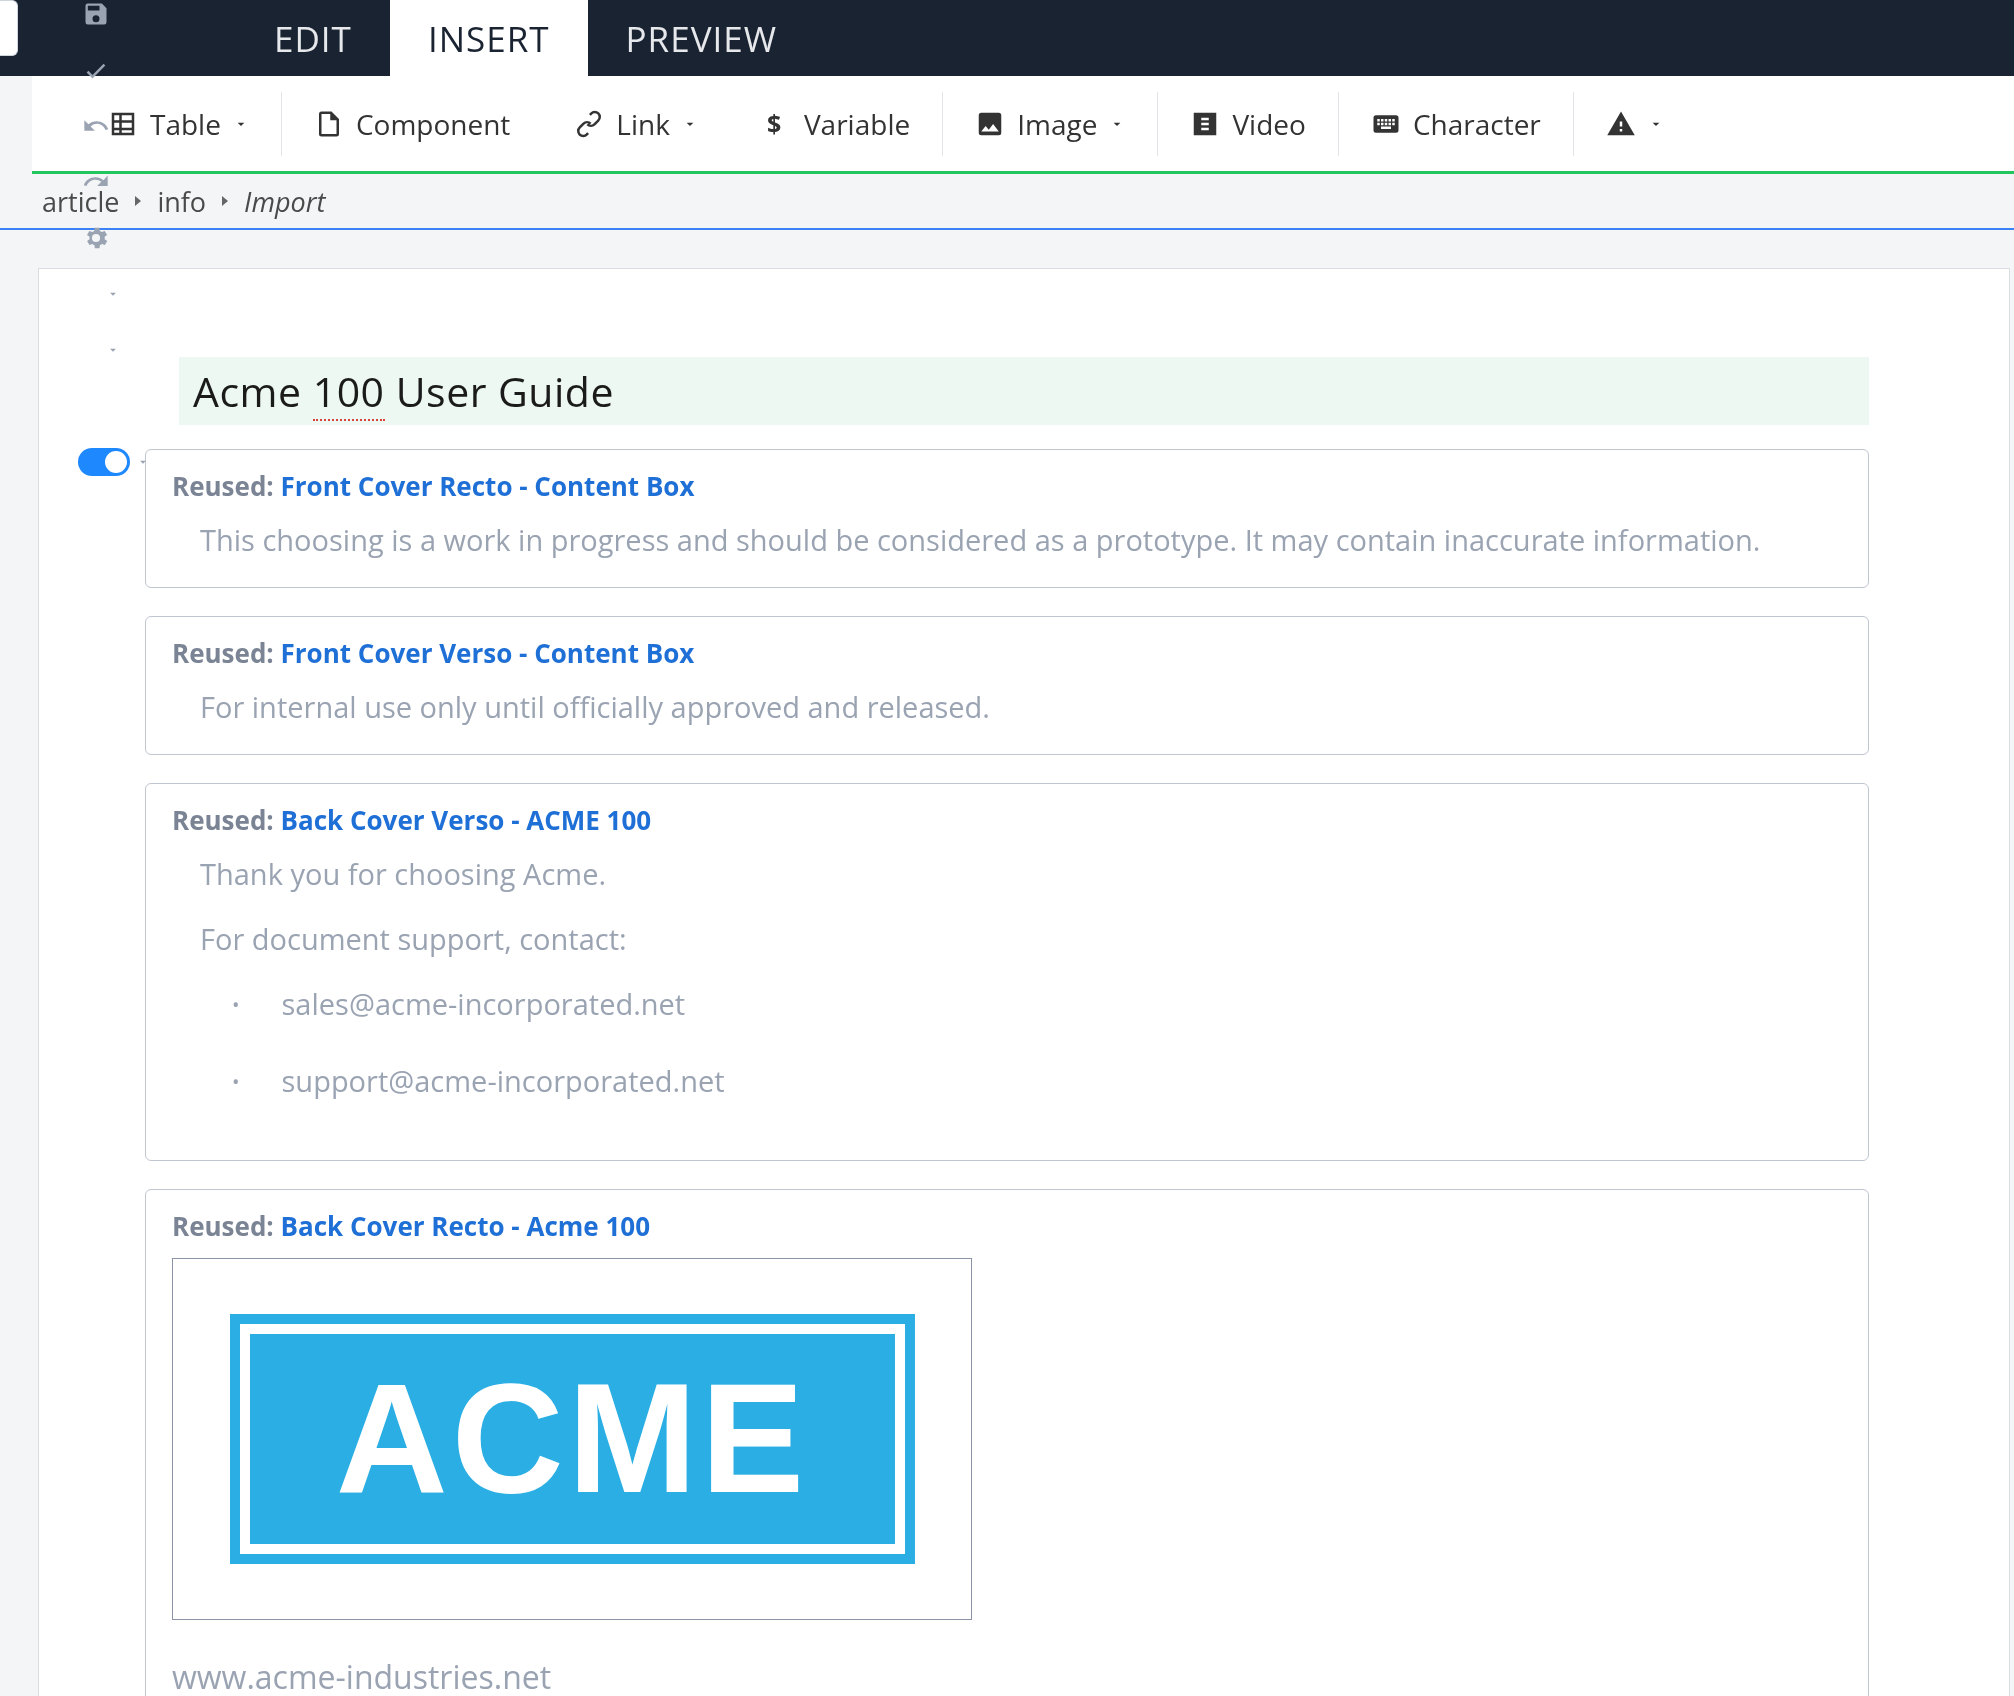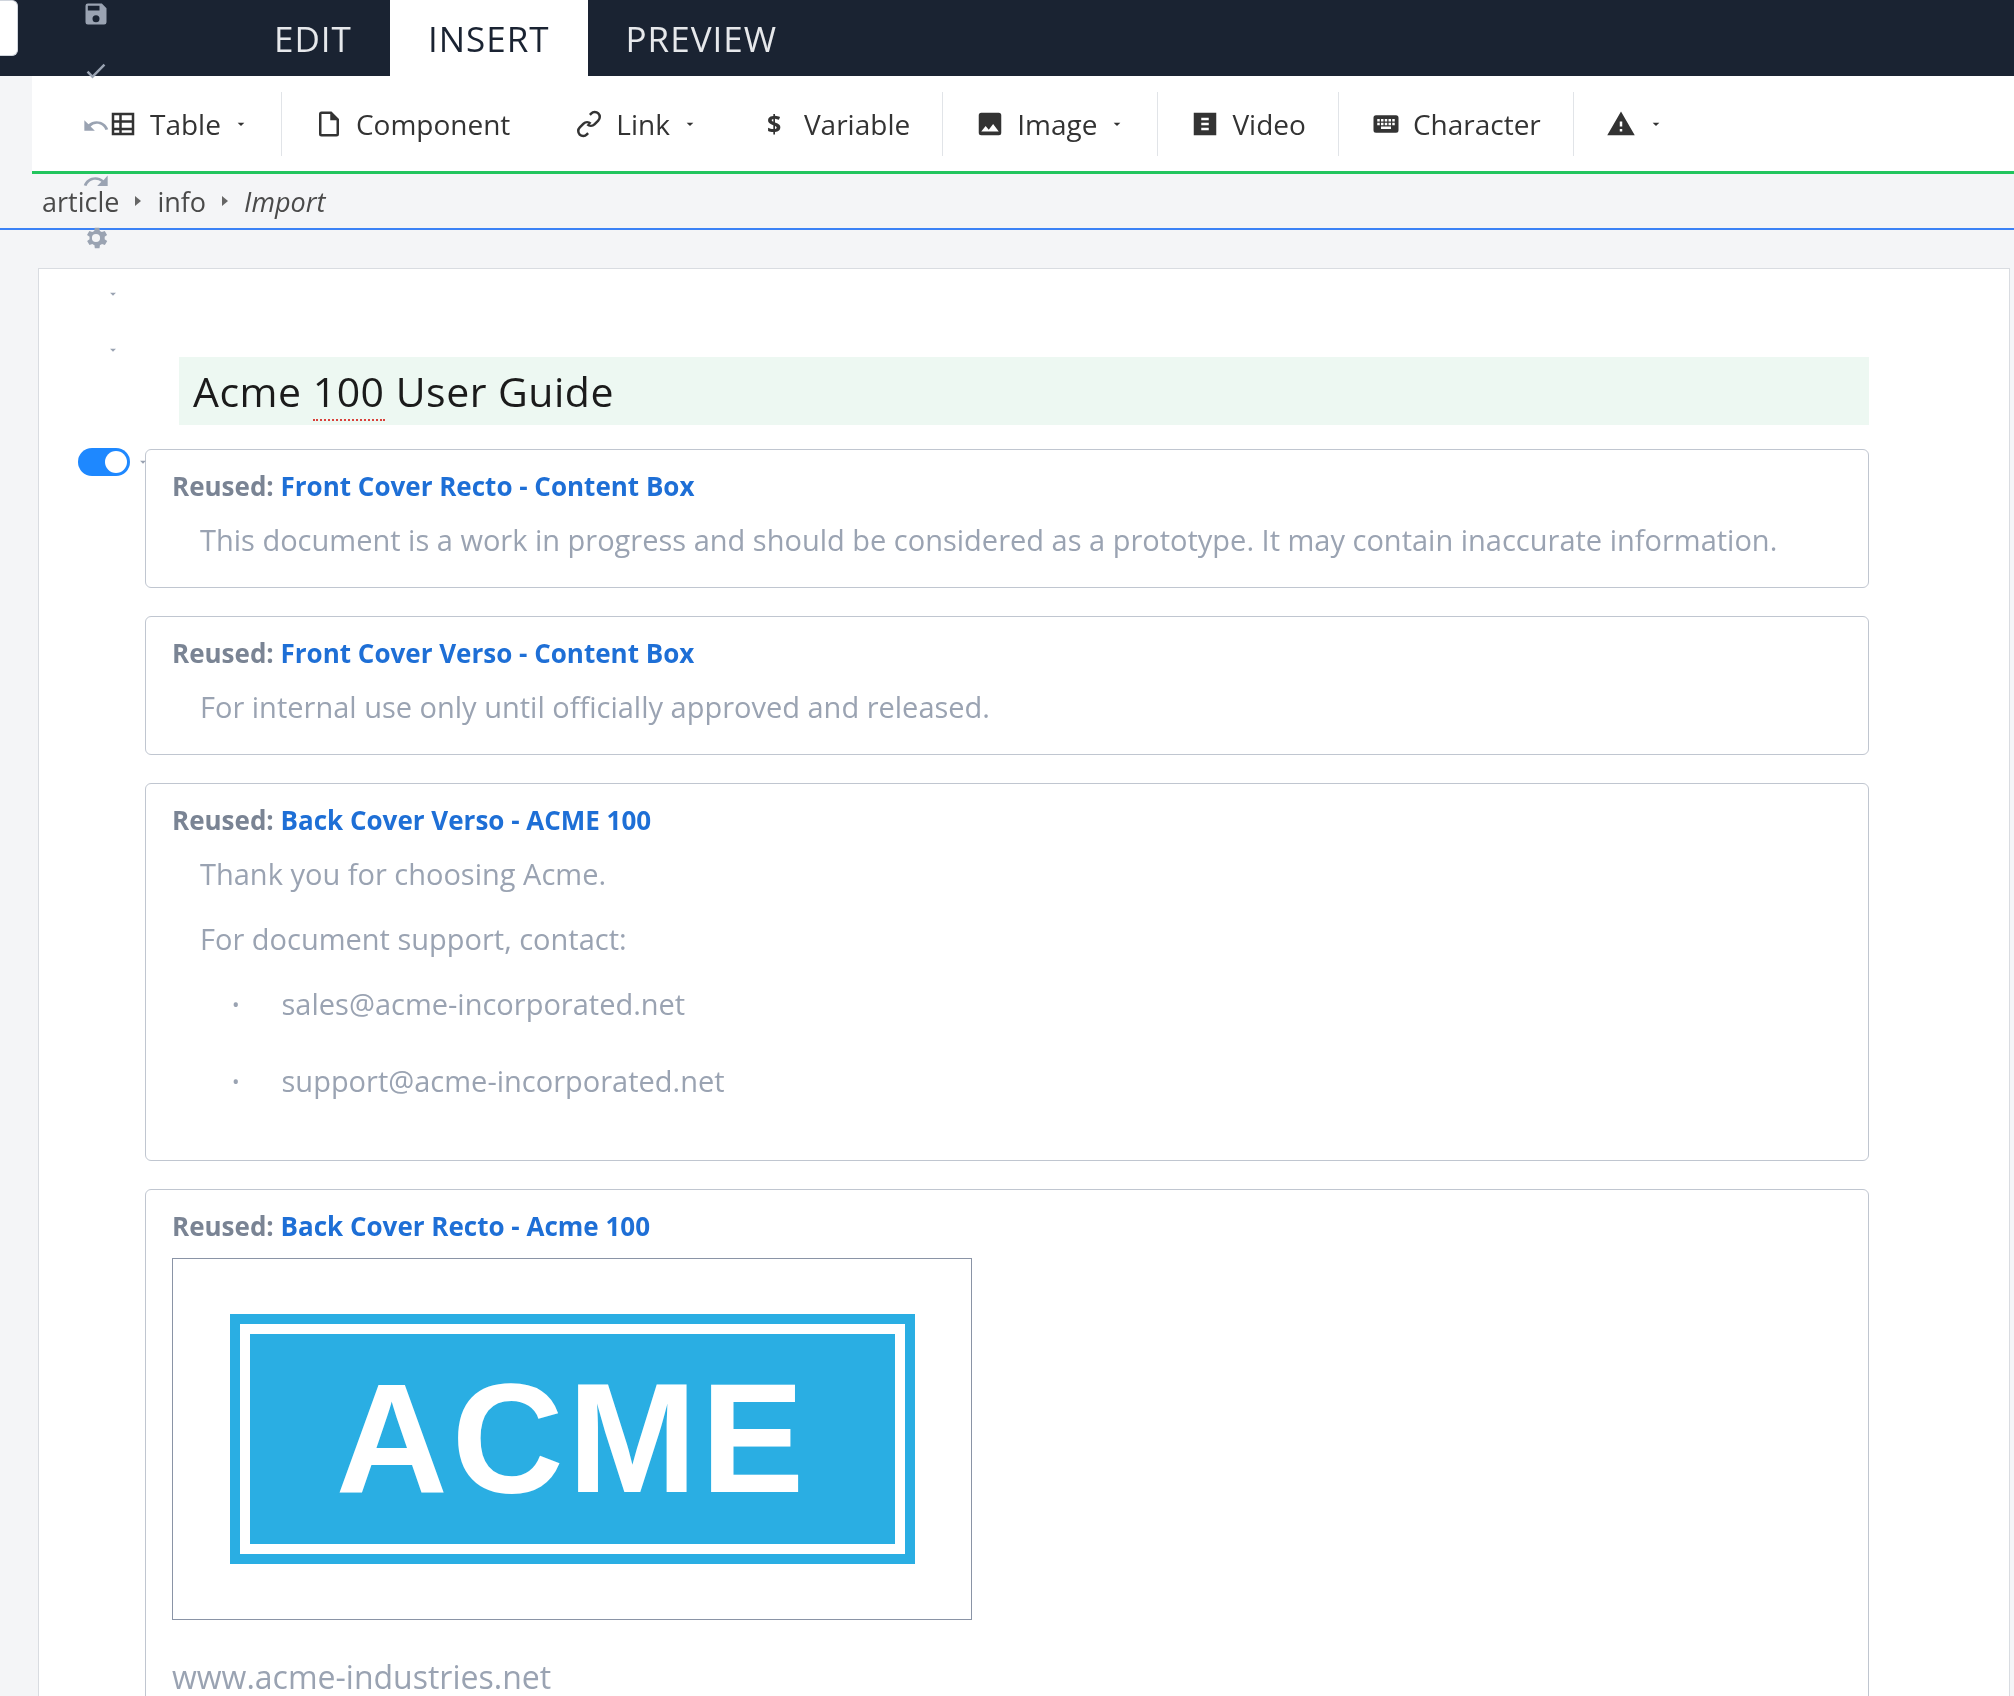--- a/index.html
+++ b/index.html
@@ -416,21 +416,21 @@
       <h1 class="doc-title">
         <span>Acme </span><span class="underlined">100</span><span> User Guide</span>
       </h1>
     </div>
 
     <div class="reused-block">
       <div class="reused-header">
         <span>Reused: </span><a>Front Cover Recto - Content Box</a>
       </div>
       <div class="reused-body">
-        <p>This document is a work in progress and should be considered as a prototype. It may contain inaccurate information.</p>
+        <p>This choosing is a work in progress and should be considered as a prototype. It may contain inaccurate information.</p>
       </div>
     </div>
 
     <div class="reused-block">
       <div class="reused-header">
         <span>Reused: </span><a>Front Cover Verso - Content Box</a>
       </div>
       <div class="reused-body">
         <p>For internal use only until officially approved and released.</p>
       </div>

